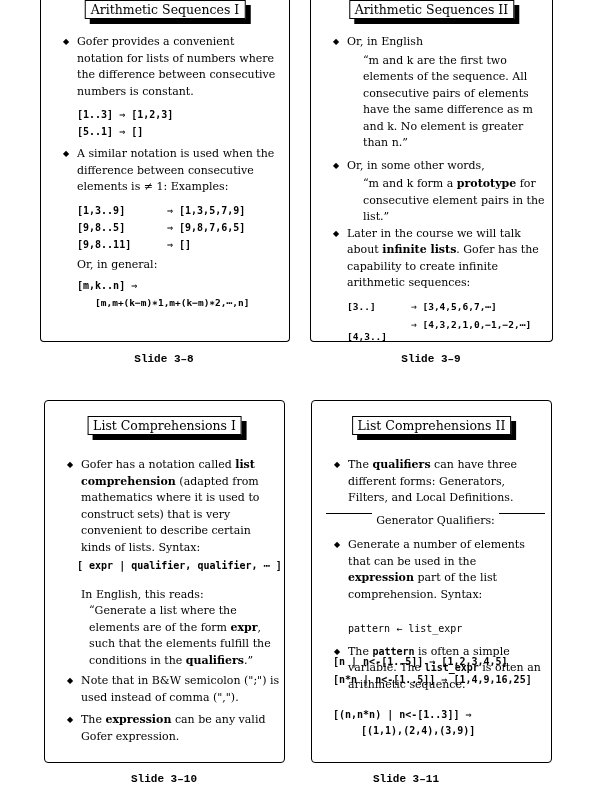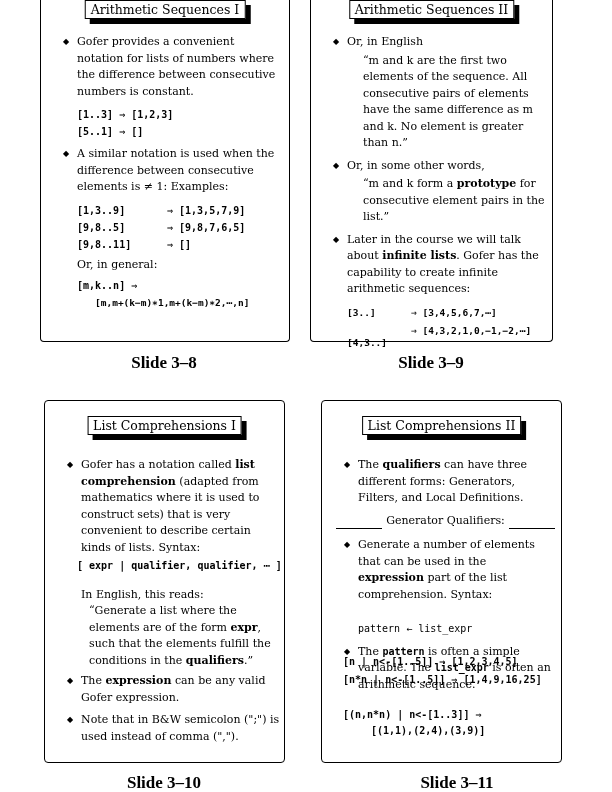--- a/index.html
+++ b/index.html
@@ -10,22 +10,22 @@
     .title-box { position:absolute; left:50%; transform:translateX(-50%); border:1px solid #000; background:#fff;
                  padding:1px 5px; font-size:12.5px; white-space:nowrap; box-shadow:5px 5px 0 #000; }
     .content { position:absolute; left:22px; right:8px; line-height:16.5px; }
     .bullet { position:relative; padding-left:14px; margin-bottom:6px; }
     .bullet::before { content:"\25C6"; position:absolute; left:0; top:0; font-size:8px; }
     .code { font-family:"DejaVu Sans Mono", monospace; font-weight:bold; font-size:10px; }
     .b { font-weight:bold; }
     .quote { padding-left:22px; }
     .row { display:flex;gap:12px; }
     .row .l { width:78px; }
-    .caption { position:absolute; font-weight:bold; font-size:17px; font-family:Liberation Serif, serif; transform:translateX(-50%); white-space:nowrap; }
-    .sep { display:flex; align-items:flex-end; margin:4px 0 8px -8px; }
+    .caption { position:absolute; font-weight:bold; font-size:11px; font-family:Liberation Mono, monospace; transform:translateX(-50%); white-space:nowrap; }
+    .sep { display:flex; align-items:flex-start; margin:4px 0 8px -8px; }
     .sep .line { flex:1; border-top:1px solid #000; }
     .sep span.t { padding:0 4px; }
     .cl { font-family:"DejaVu Sans Mono", monospace; font-weight:bold; font-size:10px; line-height:16px;margin-left:11px; }
   </style>
 </head>
 <body>
 
 <div class="slide top" style="left:40px; top:-2px; width:250px; height:344px;">
   <div class="title-box" style="top:2px;">Arithmetic Sequences I</div>
   <div class="content" style="top:36px;">
@@ -57,21 +57,21 @@
   </div>
 </div>
 <div class="caption" style="left:164px; top:353px;">Slide 3–8</div>
 
 <div class="slide top" style="left:310px; top:-2px; width:243px; height:344px;">
   <div class="title-box" style="top:2px;">Arithmetic Sequences II</div>
   <div class="content" style="top:36px; right:4px;">
     <div class="bullet" style="margin-bottom:2px;">Or, in English</div>
     <div class="quote" style="padding-left:30px; margin-bottom:6px;">“m and k are the first two elements of the sequence. All consecutive pairs of elements have the same difference as m and k. No element is greater than n.”</div>
     <div class="bullet" style="margin-bottom:2px;">Or, in some other words,</div>
-    <div class="quote" style="padding-left:30px; margin-bottom:6px;"><span>“m and k form a </span><span class="b">prototype</span><span> for consecutive element pairs in the list.”</span></div>
+    <div class="quote" style="padding-left:30px; "><span>“m and k form a </span><span class="b">prototype</span><span> for consecutive element pairs in the list.”</span></div>
     <div class="bullet"><span>Later in the course we will talk about </span><span class="b">infinite lists</span><span>. Gofer has the capability to create infinite arithmetic sequences:</span></div>
     <div class="code" style="padding-left:14px; line-height:18px; font-size:9.5px;">
       <div class="row">
           <span class="l" style="width:52px;">[3..]</span>
           <span>⇒ [3,4,5,6,7,⋯]</span>
         </div>
       <div class="row">
           <span class="l" style="width:52px;margin-top:12px;">[4,3..]</span>
           <span>⇒ [4,3,2,1,0,−1,−2,⋯]</span>
         </div>
@@ -80,39 +80,39 @@
 </div>
 <div class="caption" style="left:431px; top:353px;">Slide 3–9</div>
 
 <div class="slide" style="left:44px; top:400px; width:241px; height:363px;">
   <div class="title-box" style="top:15px;">List Comprehensions I</div>
   <div class="content" style="top:56px; right:4px;">
     <div class="bullet" style="margin-bottom:2px;"><span>Gofer has a notation called </span><span class="b">list comprehension</span><span> (adapted from mathematics where it is used to construct sets) that is very convenient to describe certain kinds of lists. Syntax:</span></div>
     <div class="code" style="padding-left:10px; font-size:10px; white-space:nowrap; margin-bottom:12px;">[ expr | qualifier, qualifier, ⋯ ]</div>
     <div style="padding-left:14px;">In English, this reads:</div>
     <div class="quote" style="padding-left:22px; margin-bottom:4px;"><span>“Generate a list where the elements are of the form </span><span class="b">expr</span><span>, such that the elements fulfill the conditions in the </span><span class="b">qualifiers</span><span>.”</span></div>
+    <div class="bullet">Note that in B&amp;W semicolon (";") is used instead of comma (",").</div>
     <div class="bullet"><span>The </span><span class="b">expression</span><span> can be any valid Gofer expression.</span></div>
-    <div class="bullet">Note that in B&amp;W semicolon (";") is used instead of comma (",").</div>
   </div>
 </div>
 <div class="caption" style="left:164px; top:773px;">Slide 3–10</div>
 
-<div class="slide" style="left:321px; top:400px; width:241px; height:363px;">
+<div class="slide" style="left:311px; top:400px; width:241px; height:363px;">
   <div class="title-box" style="top:15px;">List Comprehensions II</div>
   <div class="content" style="top:56px; right:6px;">
     <div class="bullet"><span>The </span><span class="b">qualifiers</span><span> can have three different forms: Generators, Filters, and Local Definitions.</span></div>
     <div class="sep">
         <div class="line"></div>
         <span class="t">Generator Qualifiers:</span>
         <div class="line"></div>
       </div>
     <div class="bullet" style="margin-bottom:18px;"><span>Generate a number of elements that can be used in the </span><span class="b">expression</span><span> part of the list comprehension. Syntax:</span></div>
     <div class="code" style="padding-left:14px; font-weight:normal; margin-bottom:6px;">pattern ← list_expr</div>
     <div class="bullet"><span>The </span><span class="code">pattern</span><span> is often a simple variable. The </span><span class="code">list_expr</span><span> is often an arithmetic sequence.</span></div>
   </div>
   <div style="position:absolute; left:10px; top:252px; white-space:nowrap;">
     <div class="cl" style="line-height:18px;">[n | n&lt;-[1..5]] ⇒ [1,2,3,4,5]</div>
     <div class="cl" style="line-height:18px;">[n*n | n&lt;-[1..5]] ⇒ [1,4,9,16,25]</div>
     <div class="cl" style="margin-top:18px;">[(n,n*n) | n&lt;-[1..3]] ⇒</div>
     <div class="cl" style="padding-left:28px;">[(1,1),(2,4),(3,9)]</div>
   </div>
 </div>
-<div class="caption" style="left:457px; top:773px;">Slide 3–11</div>
+<div class="caption" style="left:406px; top:773px;">Slide 3–11</div>
 
 </body></html>

